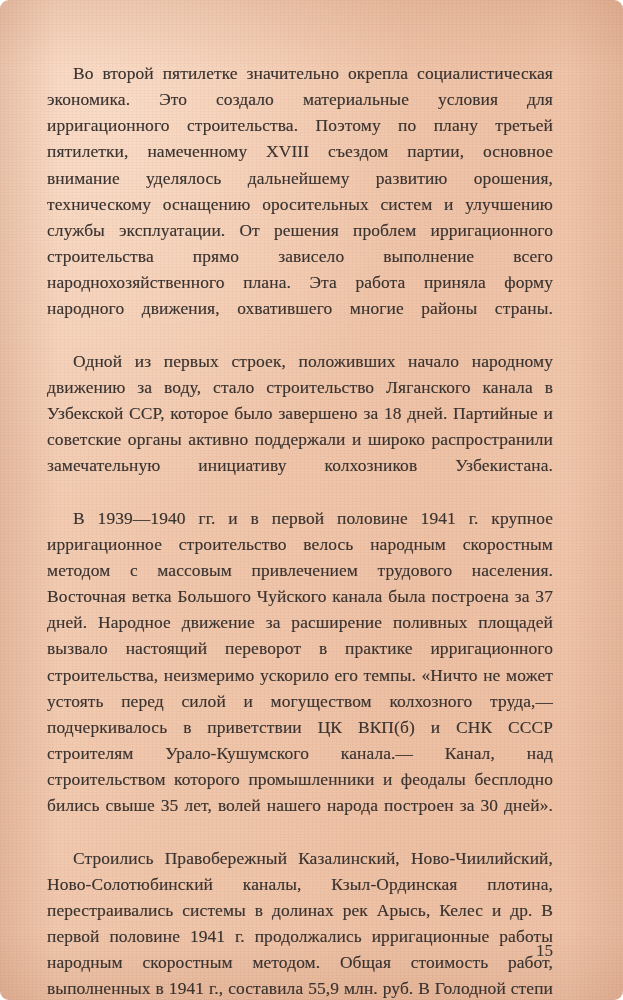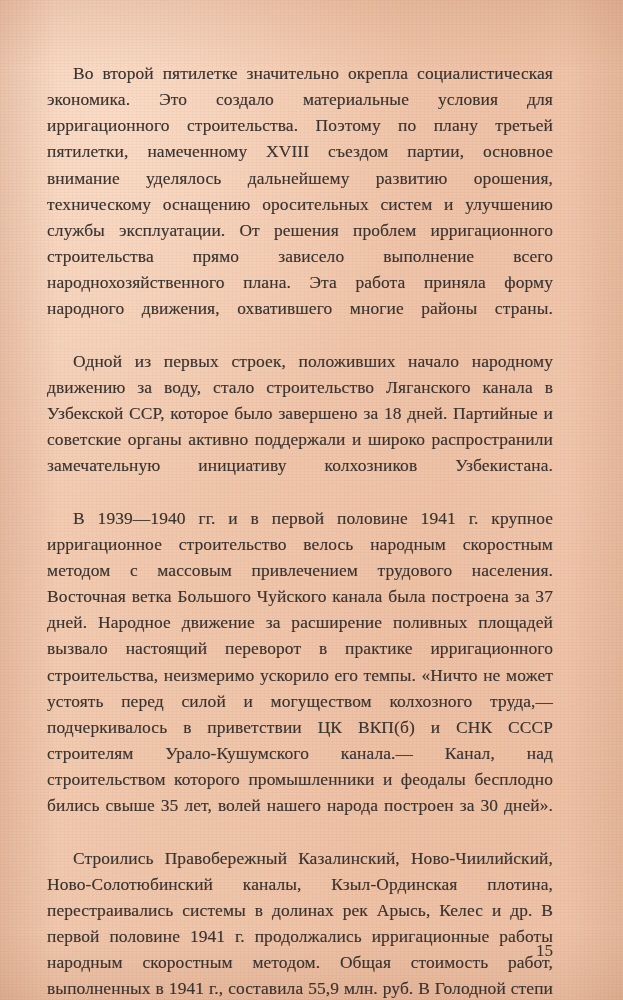--- a/index.html
+++ b/index.html
@@ -13,20 +13,21 @@
     height: 1000px;
     overflow: hidden;
     background-color: #f0c6ab;
     background-image:
       radial-gradient(ellipse 70% 55% at 18% 12%, rgba(255,232,214,0.55), rgba(255,232,214,0) 70%),
       radial-gradient(ellipse 60% 50% at 86% 80%, rgba(233,182,152,0.45), rgba(233,182,152,0) 70%),
       radial-gradient(ellipse 90% 40% at 50% 100%, rgba(238,196,168,0.5), rgba(238,196,168,0) 75%),
       linear-gradient(100deg, #f4d0b8 0%, #f0c6ab 38%, #eec2a6 66%, #f2cbb2 100%);
     font-family: "Liberation Serif", "DejaVu Serif", serif;
     color: #3a3430;
+    border-radius: 9px;
   }
   
   .page::before {
     content: "";
     position: absolute;
     inset: 0;
     pointer-events: none;
     background-image:
       repeating-linear-gradient(0deg, rgba(120,80,60,0.035) 0px, rgba(120,80,60,0.035) 1px, rgba(255,255,255,0) 1px, rgba(255,255,255,0) 3px),
       repeating-linear-gradient(90deg, rgba(120,80,60,0.028) 0px, rgba(120,80,60,0.028) 1px, rgba(255,255,255,0) 1px, rgba(255,255,255,0) 4px);

